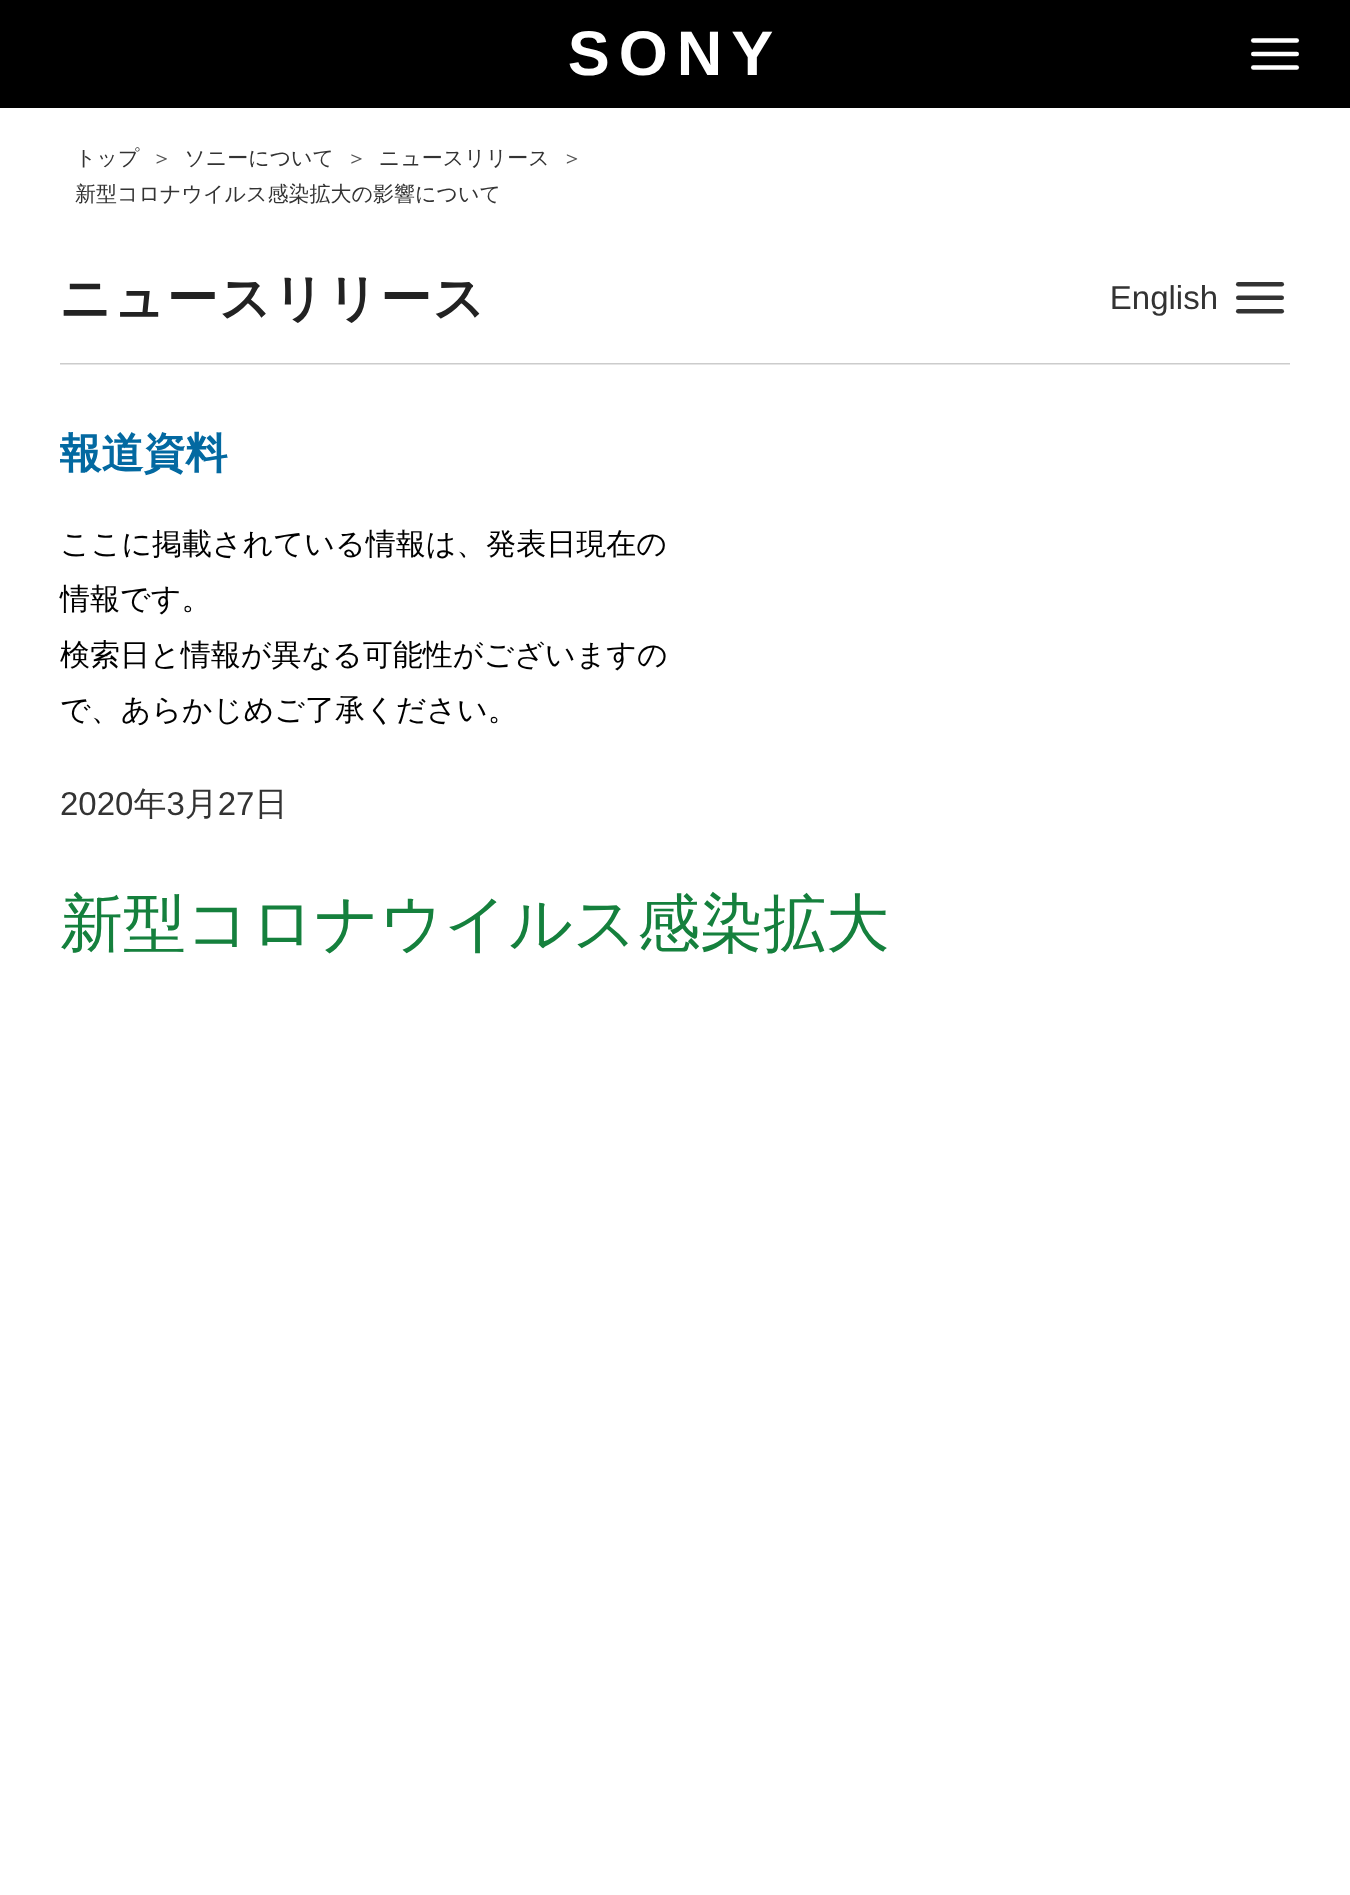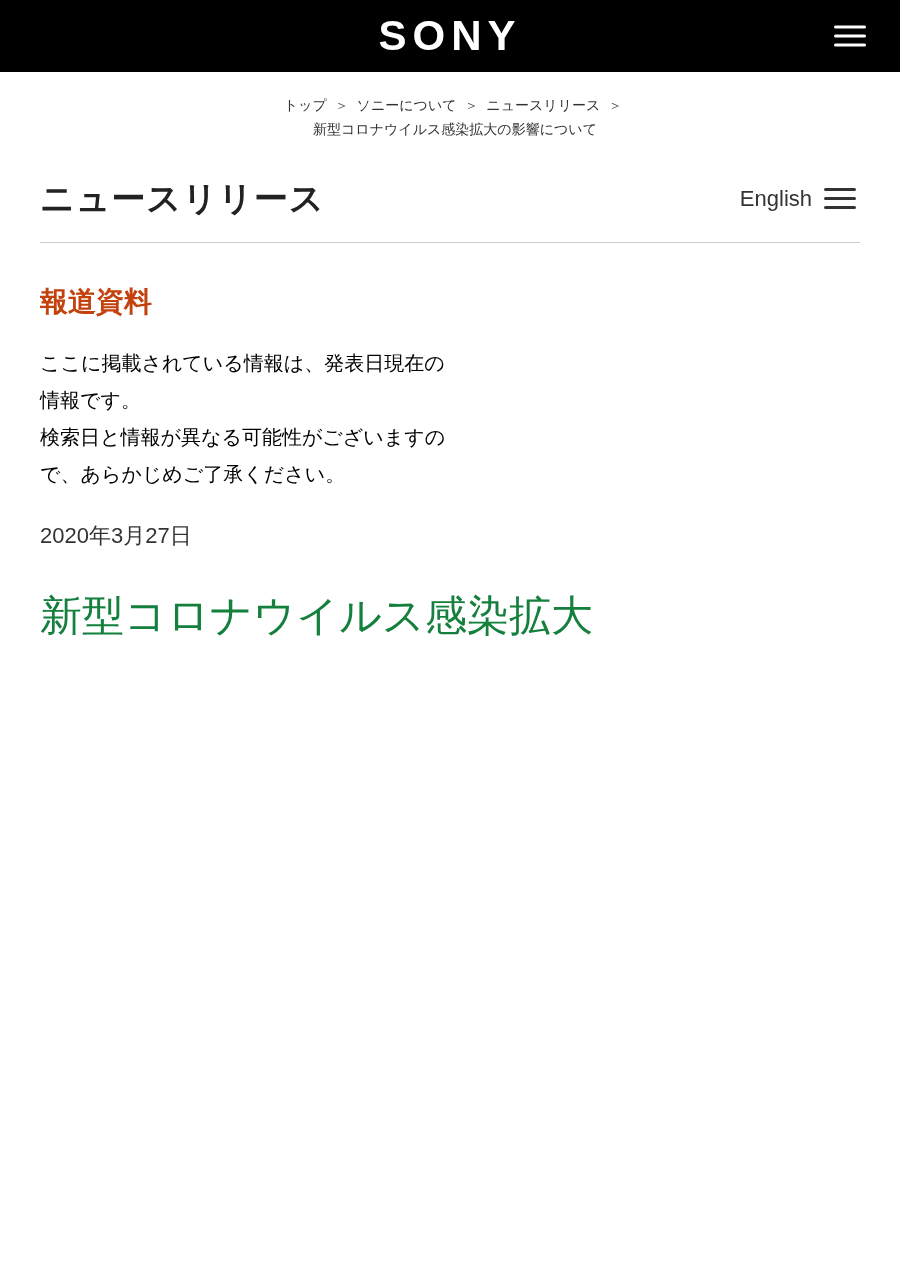--- a/index.html
+++ b/index.html
@@ -55,21 +55,20 @@
       width: 32px;
       height: 3px;
       background: #fff;
       border-radius: 2px;
     }
 
     
     .breadcrumb-section {
       padding: 22px 40px 18px 50px;
       background: #fff;
-      text-align: center;
     }
 
     .breadcrumb-text {
       font-size: 14px;
       color: #333;
       line-height: 1.7;
     }
 
     .breadcrumb-text a {
       color: #333;
@@ -135,21 +134,21 @@
     }
 
     
     .main-content {
       padding: 40px 40px 40px 40px;
     }
 
     .press-title {
       font-size: 28px;
       font-weight: 700;
-      color: #c2410c;
+      color: #0369a1;
       margin-bottom: 24px;
     }
 
     .press-notice {
       font-size: 20px;
       color: #000000;
       line-height: 1.85;
       margin-bottom: 28px;
     }
 

